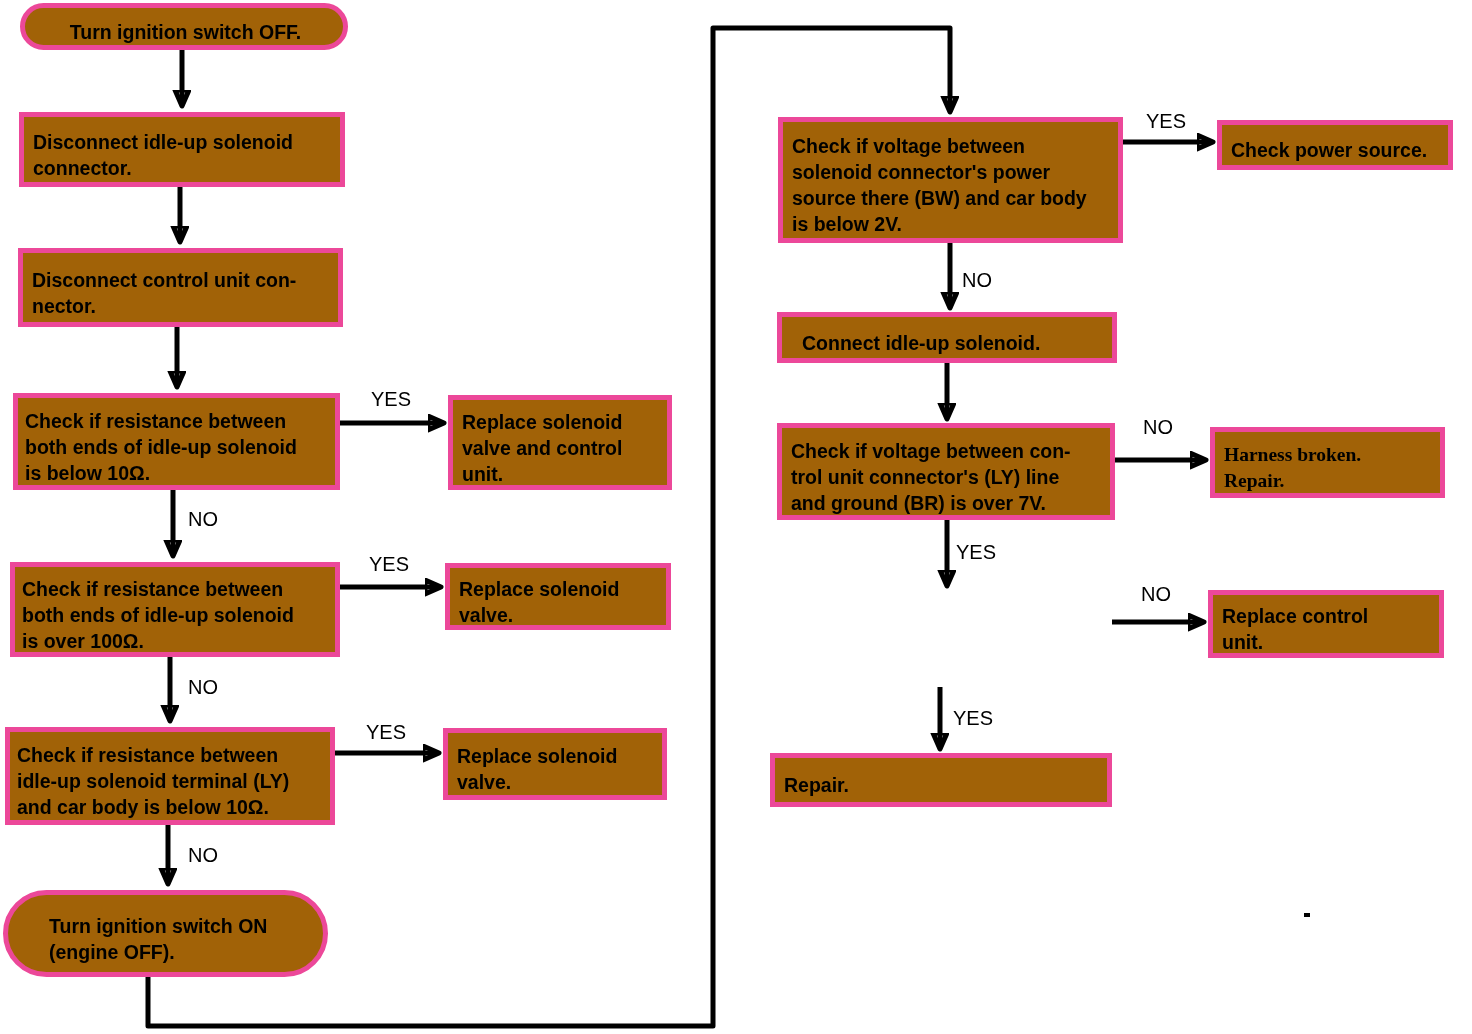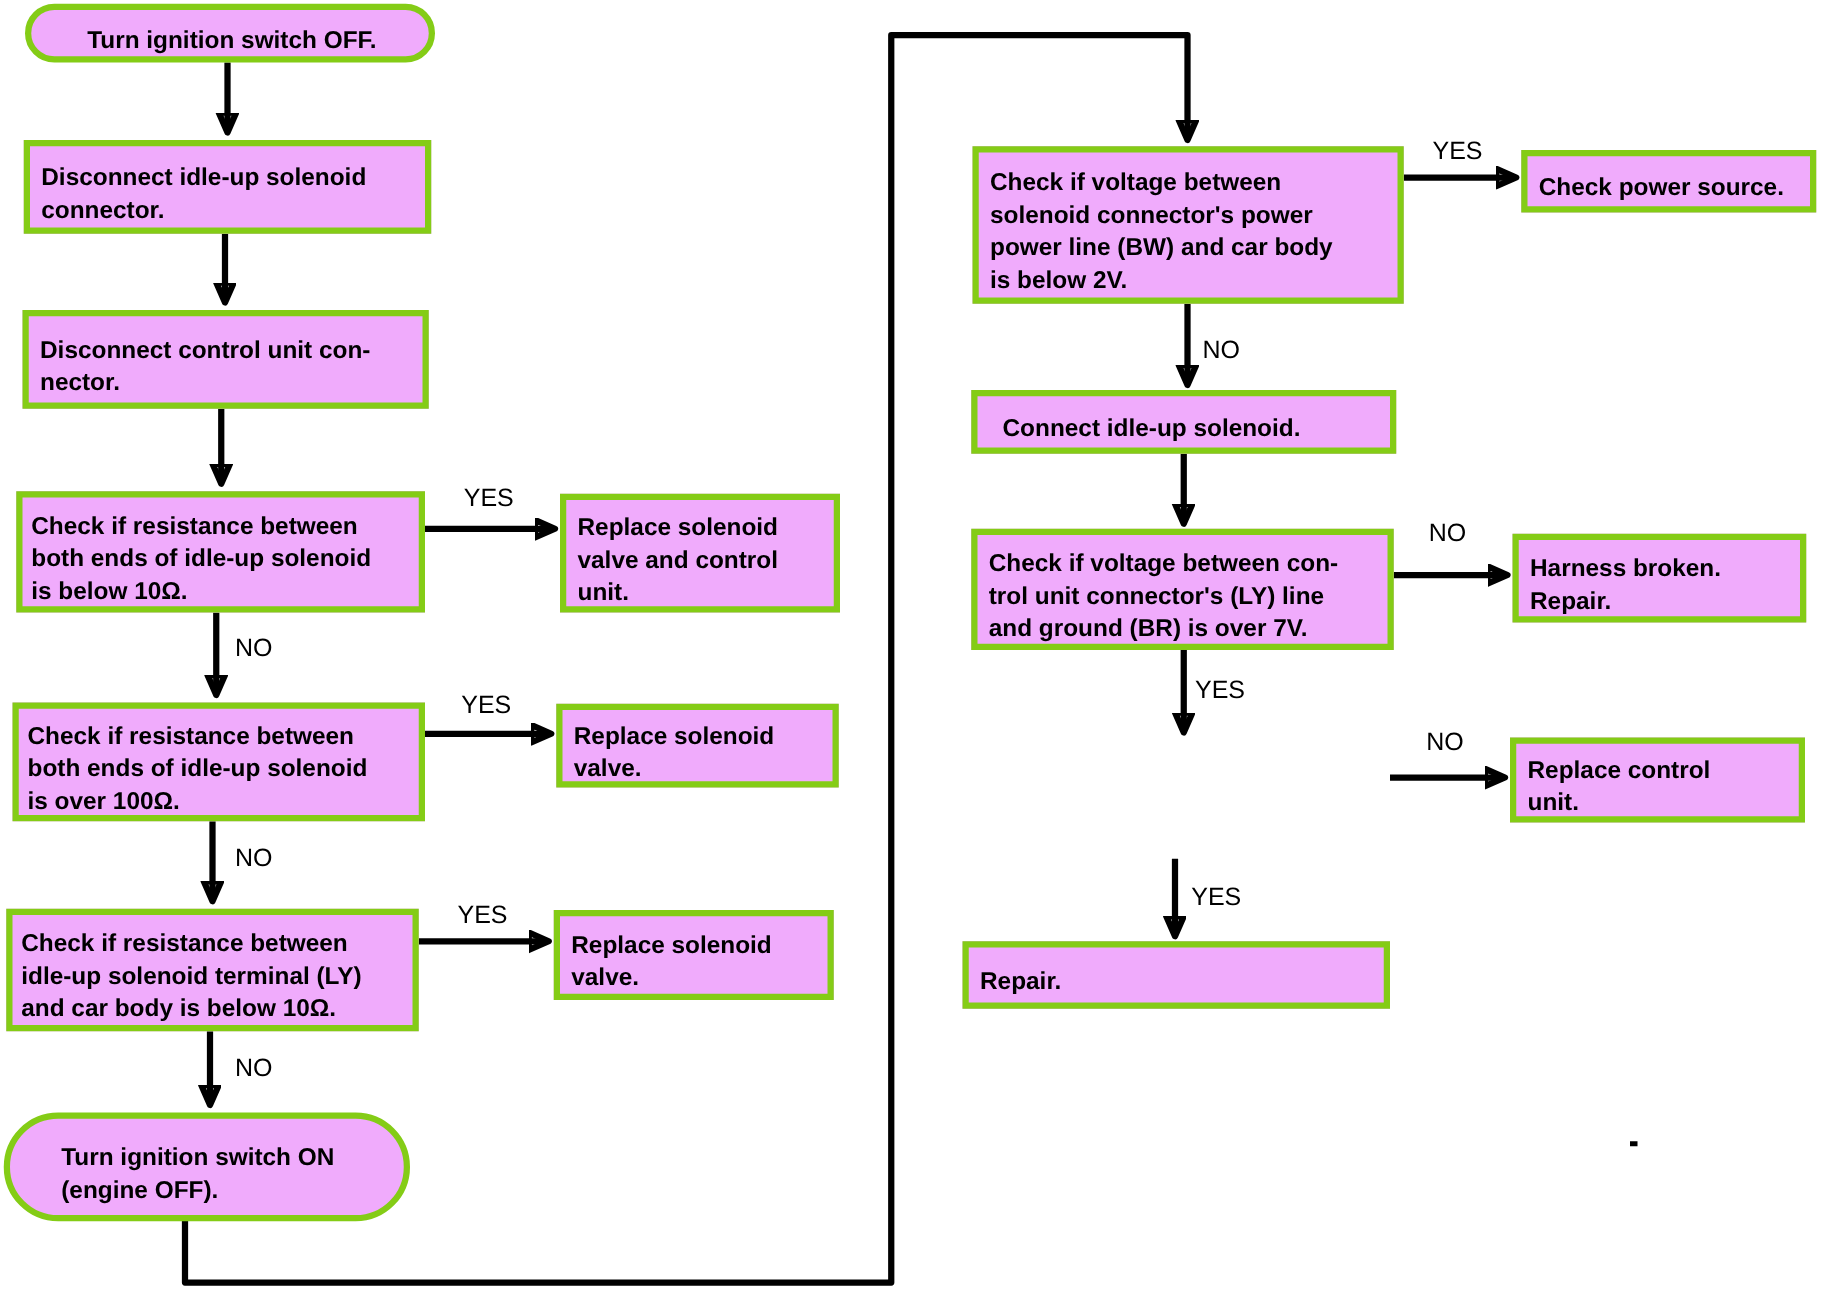--- a/index.html
+++ b/index.html
@@ -26,22 +26,22 @@
   #connectors path {
     stroke: #000000;
     stroke-width: 5;
     fill: none;
     stroke-linejoin: round;
     stroke-linecap: butt;
   }
   .node {
     position: absolute;
     box-sizing: border-box;
-    border: 5px solid #84cc16;
-    background: #f0abfc;
+    border: 5px solid #ec4899;
+    background: #a16207;
     display: flex;
     align-items: center;
     font-weight: bold;
     font-size: 19.5px;
     line-height: 26px;
     white-space: pre-line;
     padding: 12px 6px 2px 9px;
     letter-spacing: 0px;
   }
   .terminator {
@@ -121,32 +121,32 @@
 unit.</div>
 
   <div class="node" style="left:445px; top:563px; width:226px; height:67px;">Replace solenoid
 valve.</div>
 
   <div class="node" style="left:443px; top:728px; width:224px; height:72px;">Replace solenoid
 valve.</div>
 
   <div class="node" style="left:778px; top:117px; width:345px; height:126px;">Check if voltage between
 solenoid connector's power
-power line (BW) and car body
+source there (BW) and car body
 is below 2V.</div>
 
   <div class="node" style="left:1217px; top:120px; width:236px; height:50px;">Check power source.</div>
 
   <div class="node" style="left:777px; top:312px; width:340px; height:51px; padding-left:20px;">Connect idle-up solenoid.</div>
 
   <div class="node" style="left:777px; top:423px; width:338px; height:97px;">Check if voltage between con-
 trol unit connector's (LY) line
 and ground (BR) is over 7V.</div>
 
-  <div class="node" style="left:1210px; top:427px; width:235px; height:71px;">Harness broken.
+  <div class="node" style="left:1210px; top:427px; width:235px; height:71px;font-family:Liberation Serif, serif;">Harness broken.
 Repair.</div>
 
 
   <div class="node" style="left:1208px; top:590px; width:236px; height:68px;">Replace control
 unit.</div>
 
   <div class="node" style="left:770px; top:753px; width:342px; height:54px;">Repair.</div>
 
   <div class="edge-label" style="left:371px; top:388px;">YES</div>
   <div class="edge-label" style="left:188px; top:508px;">NO</div>

